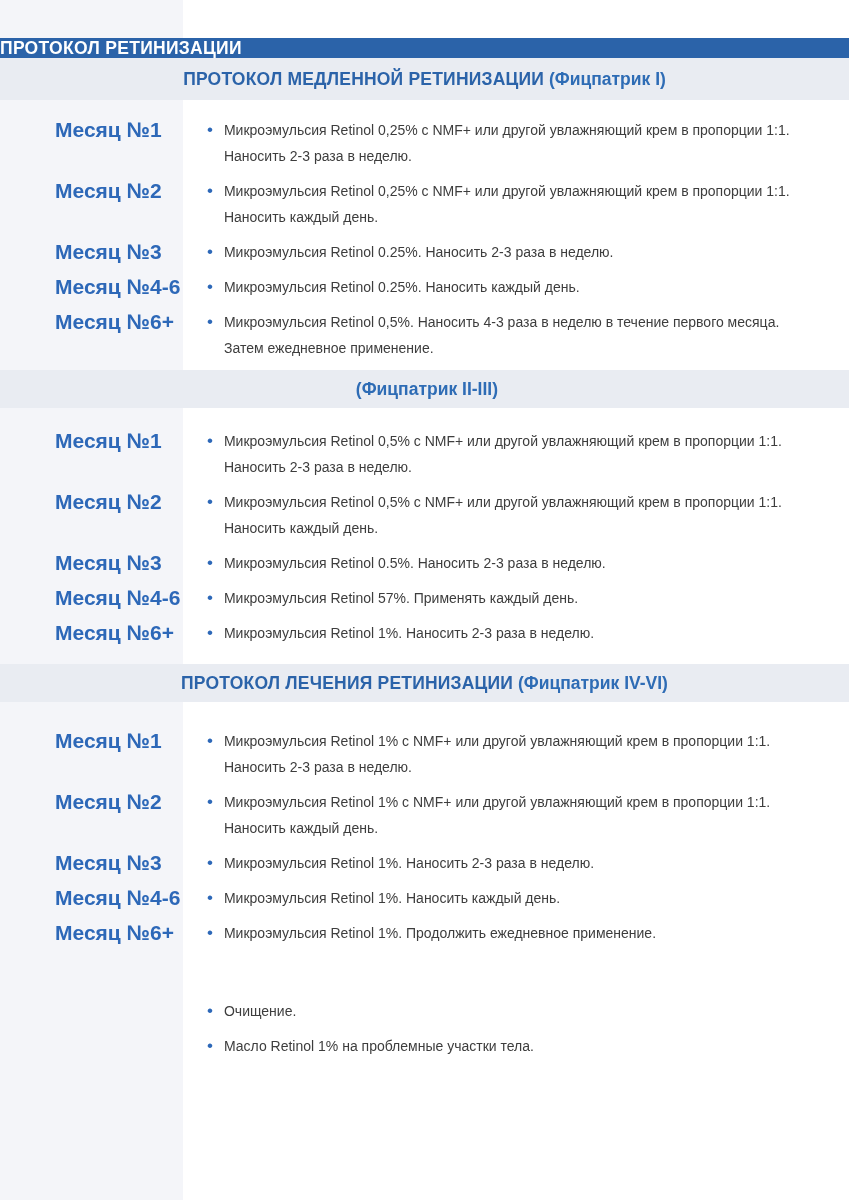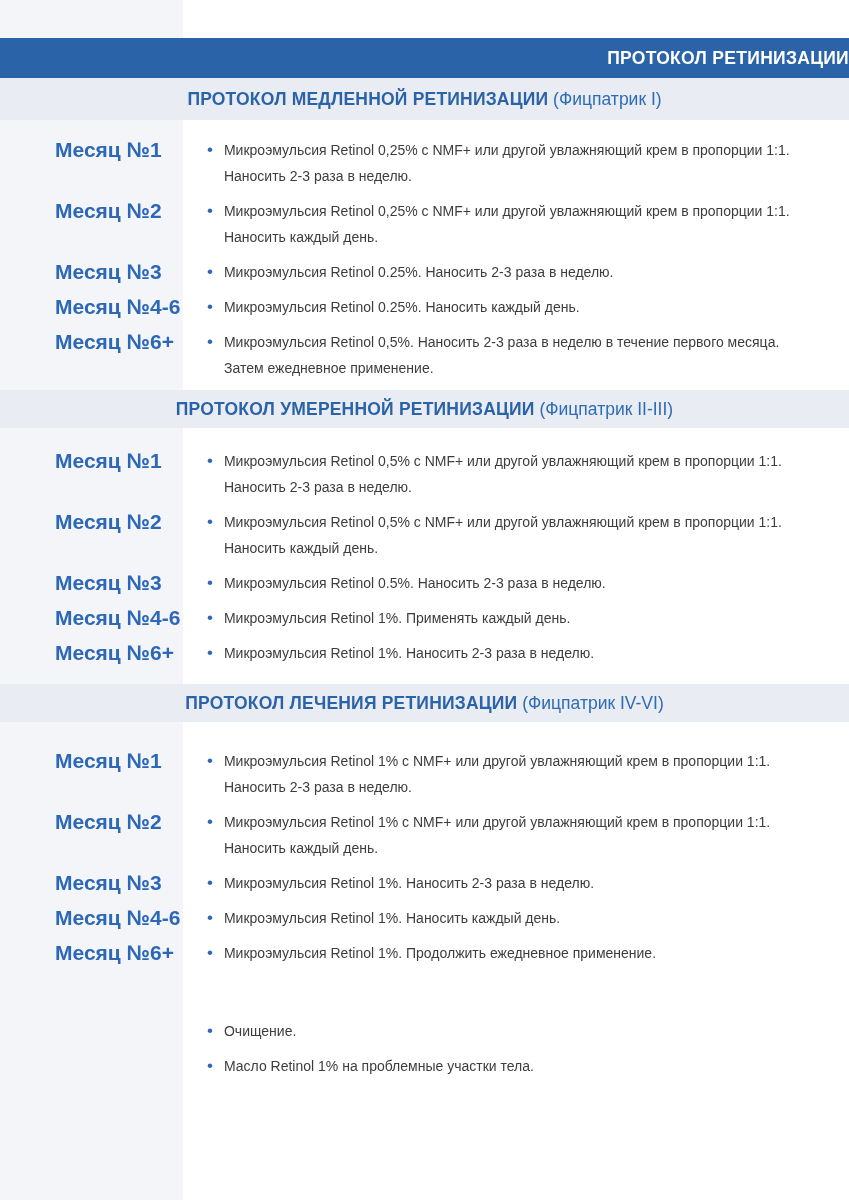--- a/index.html
+++ b/index.html
@@ -11,35 +11,35 @@
     overflow: hidden;
   }
   .left-strip {
     position: absolute; left: 0; top: 0;
     width: 183px; height: 1200px;
     background: #f4f5f9;
   }
   .content { position: relative; z-index: 1; }
   .title-bar {
     margin-top: 38px;
-    height: 40px;
+    height: 20px;
     background: #2b63a9;
     color: #ffffff;
-    display: flex; align-items: center; justify-content: flex-end;
+    display: flex; align-items: center; justify-content: flex-start;
     font-weight: bold; font-size: 17.5px; letter-spacing: 0.3px;
   }
   .band {
     height: 38px;
     background: #e9ecf2;
     display: flex; align-items: center; justify-content: center;
     font-size: 17.5px; white-space: pre;
   }
   .band.first { height: 42px; }
   .band-title { color: #2b63a9; font-weight: bold; letter-spacing: 0.2px; }
-  .band-sub { color: #2e6cb5; font-weight: normal; }
+  .band-sub { color: #2e6cb5; font-weight: bold; }
   .rows { box-sizing: border-box; }
   .rows.s1 { padding: 17px 0 0 0; }
   .rows.s2 { padding: 20px 0 9px 0; }
   .rows.s3 { padding: 26px 0 9px 0; }
   .row { display: flex; align-items: flex-start; margin-bottom: 9px; }
   .row-label {
     flex: 0 0 183px; width: 183px; box-sizing: border-box;
     padding-left: 55px;
     color: #2d68b8; font-weight: bold;
     font-size: 21px; line-height: 26px;
@@ -97,27 +97,27 @@
       <div class="row-label">Месяц №4-6</div>
       <div class="row-content">
           <span class="bullet">•</span>
           <span class="row-text">Микроэмульсия Retinol 0.25%. Наносить каждый день.</span>
         </div>
     </div>
     <div class="row">
       <div class="row-label">Месяц №6+</div>
       <div class="row-content">
           <span class="bullet">•</span>
-          <span class="row-text">Микроэмульсия Retinol 0,5%. Наносить 2-3 раза в неделю в течение первого месяца. Затем ежедневное применение.</span>
+          <span class="row-text">Микроэмульсия Retinol 0,5%. Наносить 4-3 раза в неделю в течение первого месяца. Затем ежедневное применение.</span>
         </div>
     </div>
   </div>
 
   <div class="band">
-    <span class="band-title">ПРОТОКОЛ УМЕРЕННОЙ РЕТИНИЗАЦИИ</span><span class="band-sub"> (Фицпатрик II-III)</span>
+    <span class="band-sub"> (Фицпатрик II-III)</span>
   </div>
   <div class="rows s2">
     <div class="row">
       <div class="row-label">Месяц №1</div>
       <div class="row-content">
           <span class="bullet">•</span>
           <span class="row-text">Микроэмульсия Retinol 0,5% с NMF+ или другой увлажняющий крем в пропорции 1:1. Наносить 2-3 раза в неделю.</span>
         </div>
     </div>
     <div class="row">
@@ -131,21 +131,21 @@
       <div class="row-label">Месяц №3</div>
       <div class="row-content">
           <span class="bullet">•</span>
           <span class="row-text">Микроэмульсия Retinol 0.5%. Наносить 2-3 раза в неделю.</span>
         </div>
     </div>
     <div class="row">
       <div class="row-label">Месяц №4-6</div>
       <div class="row-content">
           <span class="bullet">•</span>
-          <span class="row-text">Микроэмульсия Retinol 1%. Применять каждый день.</span>
+          <span class="row-text">Микроэмульсия Retinol 57%. Применять каждый день.</span>
         </div>
     </div>
     <div class="row">
       <div class="row-label">Месяц №6+</div>
       <div class="row-content">
           <span class="bullet">•</span>
           <span class="row-text">Микроэмульсия Retinol 1%. Наносить 2-3 раза в неделю.</span>
         </div>
     </div>
   </div>

